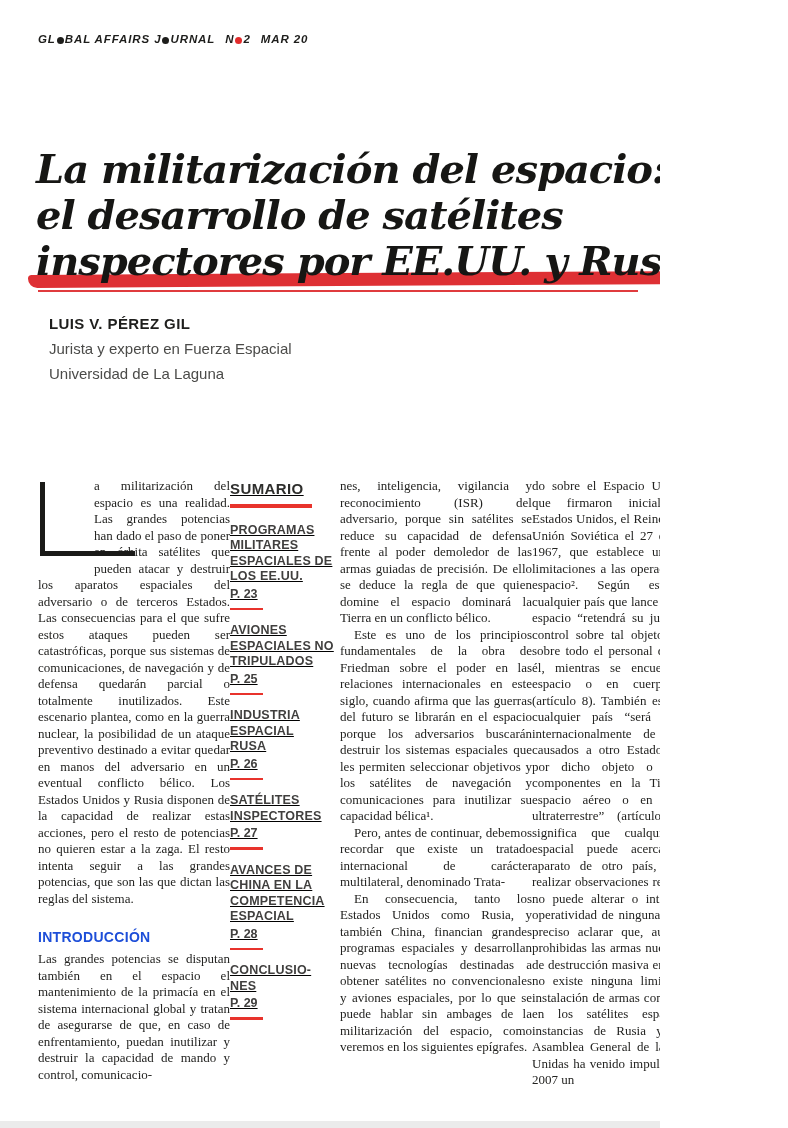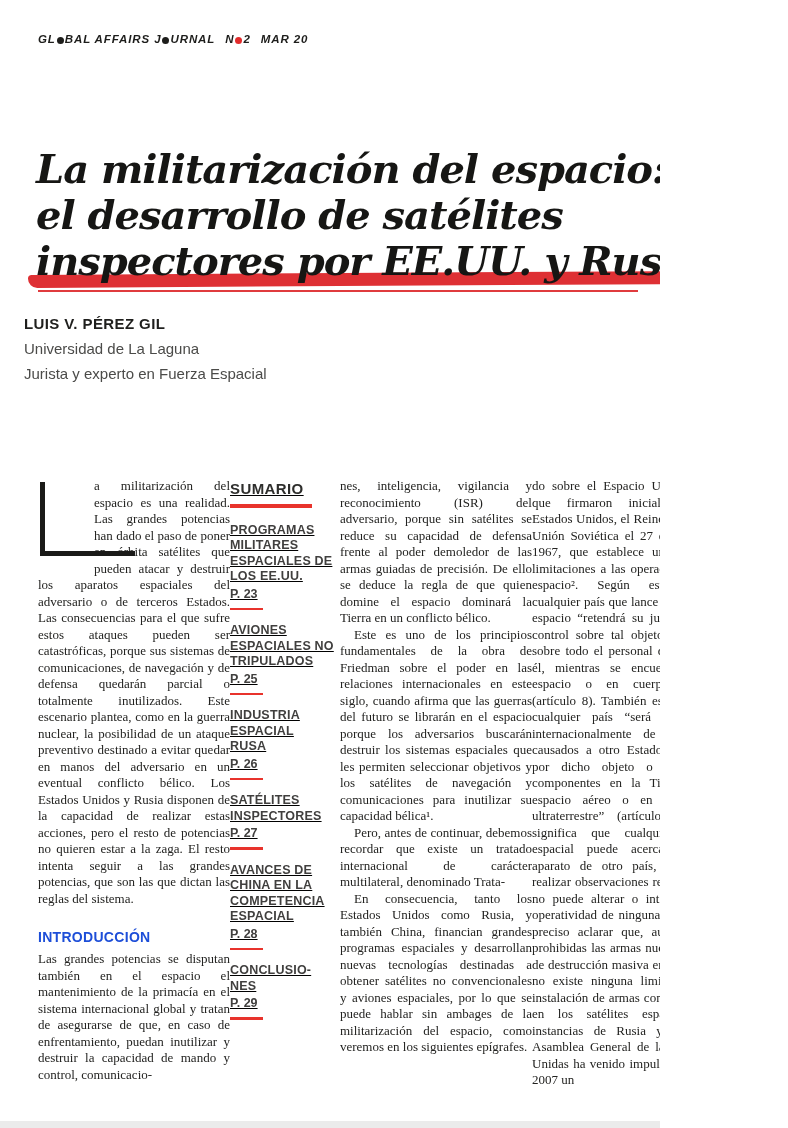--- a/index.html
+++ b/index.html
@@ -16,21 +16,21 @@
 
   
   .title{position:absolute;left:36px;top:146px;width:680px;
          font:italic 700 40px/46px "DejaVu Serif",serif;color:#161614;letter-spacing:-1px;}
   .title .tline{position:relative;z-index:2;}
   .swoosh{position:absolute;left:-8px;top:127px;width:656px;height:13px;background:#de3034;z-index:1;
           transform:rotate(-.35deg);border-radius:4px 8px 6px 10px;}
   .swoosh-line{position:absolute;left:2px;top:144px;width:600px;height:2px;background:#de3034;z-index:1;opacity:.95;}
 
   
-  .author{position:absolute;left:24px;top:311px;font:15px/25px "Liberation Sans",sans-serif;color:#4b4b49;}
+  .author{position:absolute;left:49px;top:311px;font:15px/25px "Liberation Sans",sans-serif;color:#4b4b49;}
   .author .name{font-weight:700;color:#1f1f1d;letter-spacing:.4px;}
 
   
   .body-grid{position:absolute;left:38px;top:478px;width:722px;height:646px;display:grid;
              grid-template-columns:192px 110px 192px 192px;overflow:hidden;}
   .bodycol p{margin:0;text-align:justify;font:13px/16.5px "Liberation Serif",serif;color:#232321;}
   .bodycol p.indent{text-indent:14px;}
 
   
   .dropcap{float:left;width:56px;height:84px;position:relative;}
@@ -64,22 +64,22 @@
   <div class="title">
     <div class="tline">La militarización del espacio:</div>
     <div class="tline">el desarrollo de satélites</div>
     <div class="tline">inspectores por EE.UU. y Rusia</div>
     <div class="swoosh"></div>
     <div class="swoosh-line"></div>
   </div>
 
   <div class="author">
     <div class="name">LUIS V. PÉREZ GIL</div>
+    <div>Jurista y experto en Fuerza Espacial</div>
     <div>Universidad de La Laguna</div>
-    <div>Jurista y experto en Fuerza Espacial</div>
   </div>
 
   <div class="body-grid">
 
     <div class="bodycol">
       <p><span class="dropcap">
             <span class="l-glyph"></span>
           </span><span>a militarización del espacio es una realidad. Las grandes potencias han dado el paso de poner en órbita satélites que pueden atacar y destruir los aparatos espaciales del adversario o de terceros Estados. Las consecuencias para el que sufre estos ataques pueden ser catastróficas, porque sus sistemas de comunicaciones, de navegación y de defensa quedarán parcial o totalmente inutilizados. Este escenario plantea, como en la guerra nuclear, la posibilidad de un ataque preventivo destinado a evitar quedar en manos del adversario en un eventual conflicto bélico. Los Estados Unidos y Rusia disponen de la capacidad de realizar estas acciones, pero el resto de potencias no quieren estar a la zaga. El resto intenta seguir a las grandes potencias, que son las que dictan las reglas del sistema.</span></p>
       <div class="intro-heading">INTRODUCCIÓN</div>
       <p>Las grandes potencias se disputan también en el espacio el mantenimiento de la primacía en el sistema internacional global y tratan de asegurarse de que, en caso de enfrentamiento, puedan inutilizar y destruir la capacidad de mando y control, comunicacio-</p>

